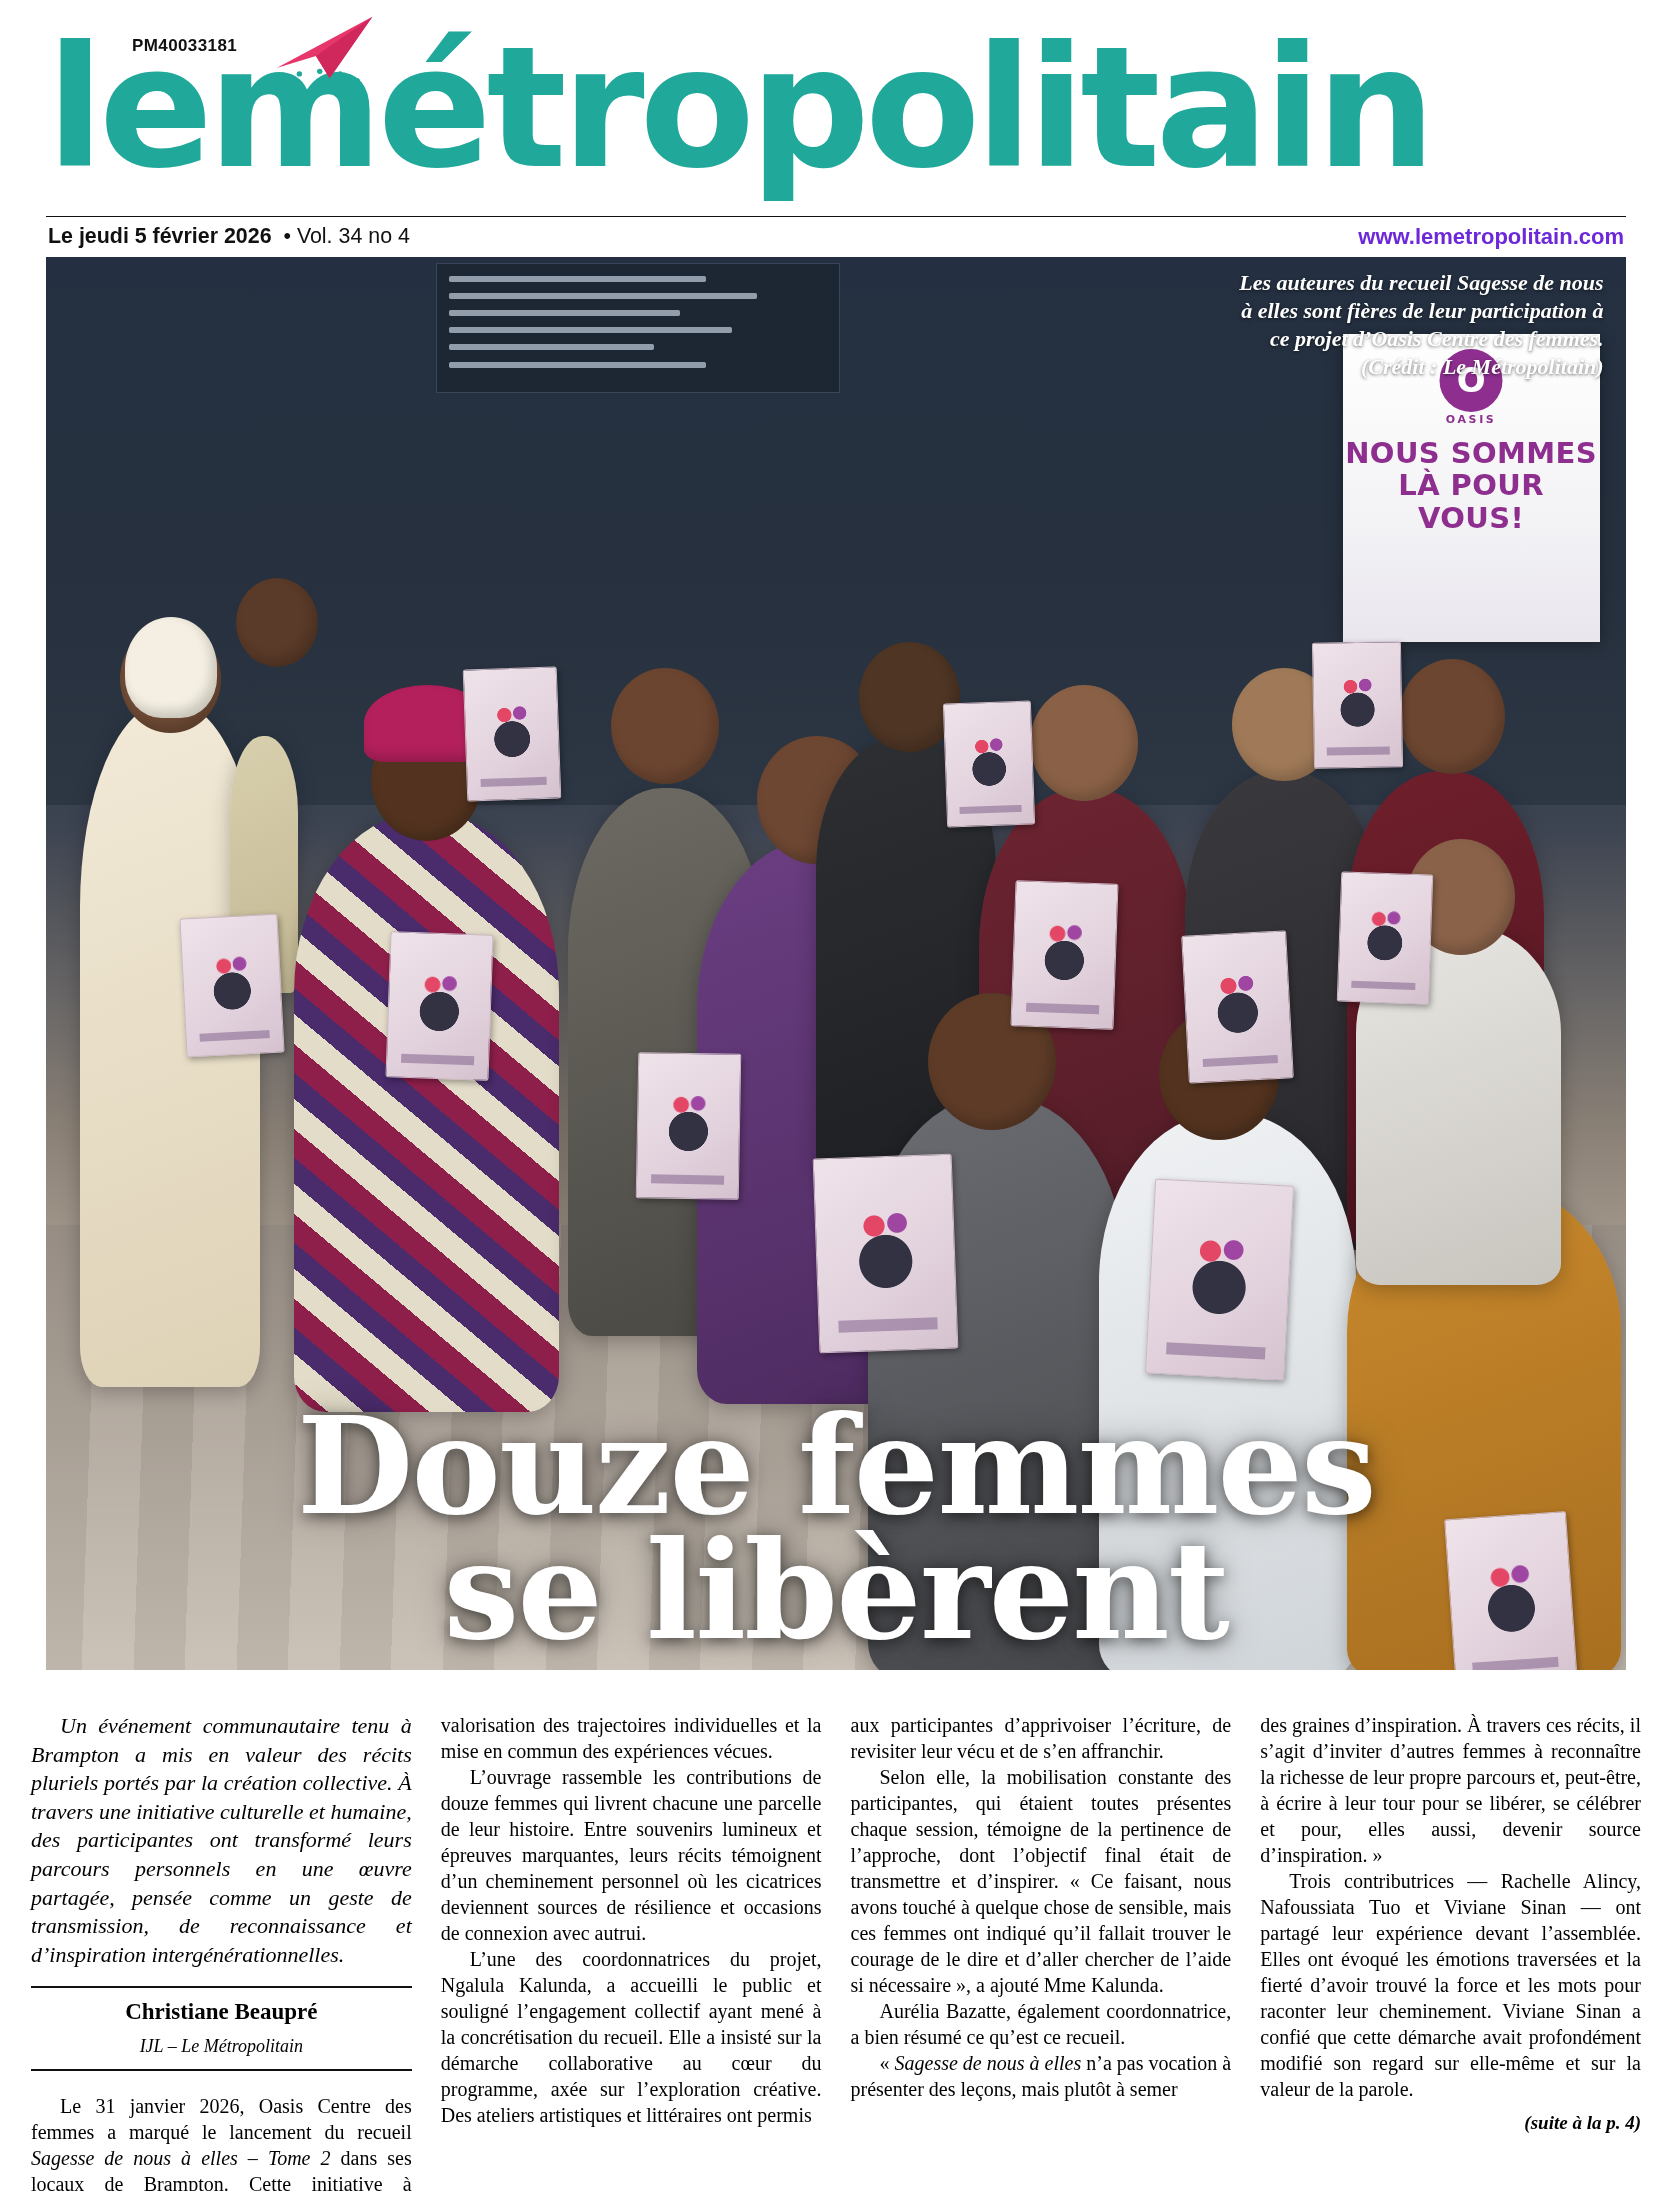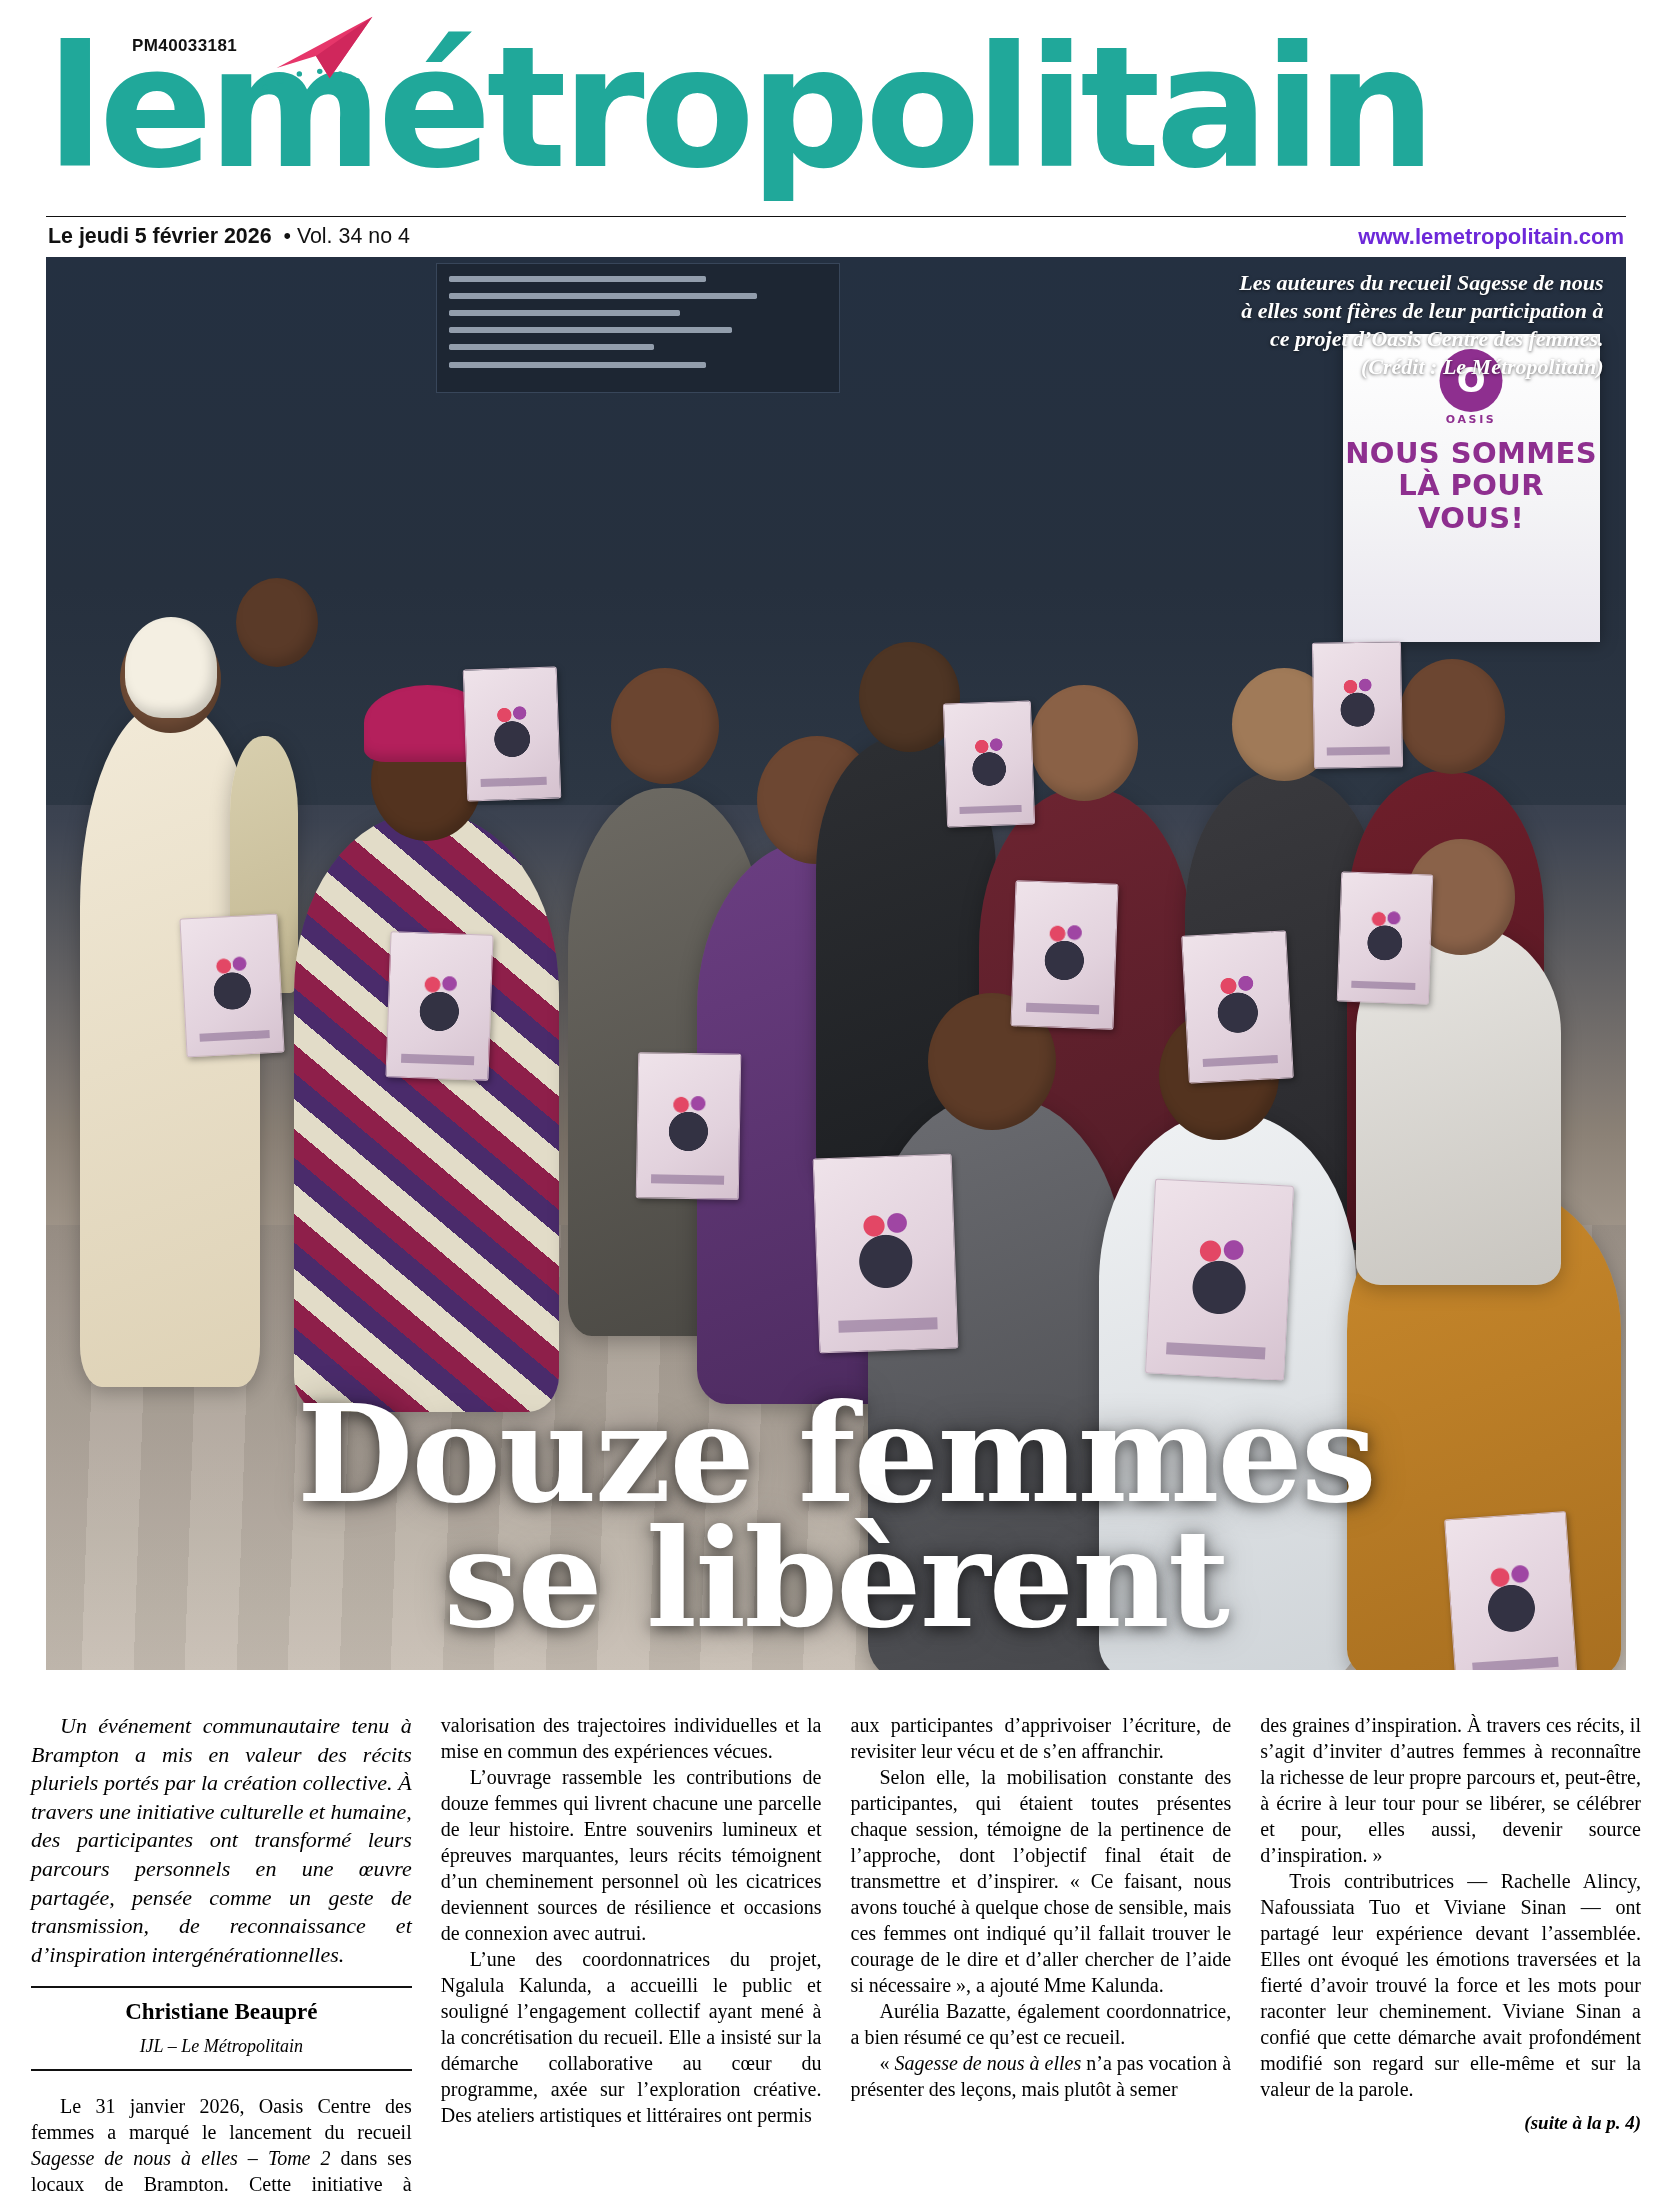--- a/index.html
+++ b/index.html
@@ -217,21 +217,21 @@
     font-size: 22px;
     line-height: 1.28;
     text-shadow: 0 0.9px 3.4px rgba(0,0,0,.6);
     z-index: 6;
   }
   .credit .src { font-weight: bold; font-style: italic; }
 
   .headline {
     position: absolute;
     left: 0; right: 0;
-    bottom: 28px;
+    bottom: 16px;
     text-align: center;
     z-index: 7;
     color: #fff;
     font-family: "DejaVu Serif", serif;
     font-weight: bold;
     font-size: 134px;
     line-height: .93;
     letter-spacing: -1.7px;
     text-shadow: 0 3.4px 13.7px rgba(0,0,0,.55), 0 0 34px rgba(0,0,0,.35);
   }

